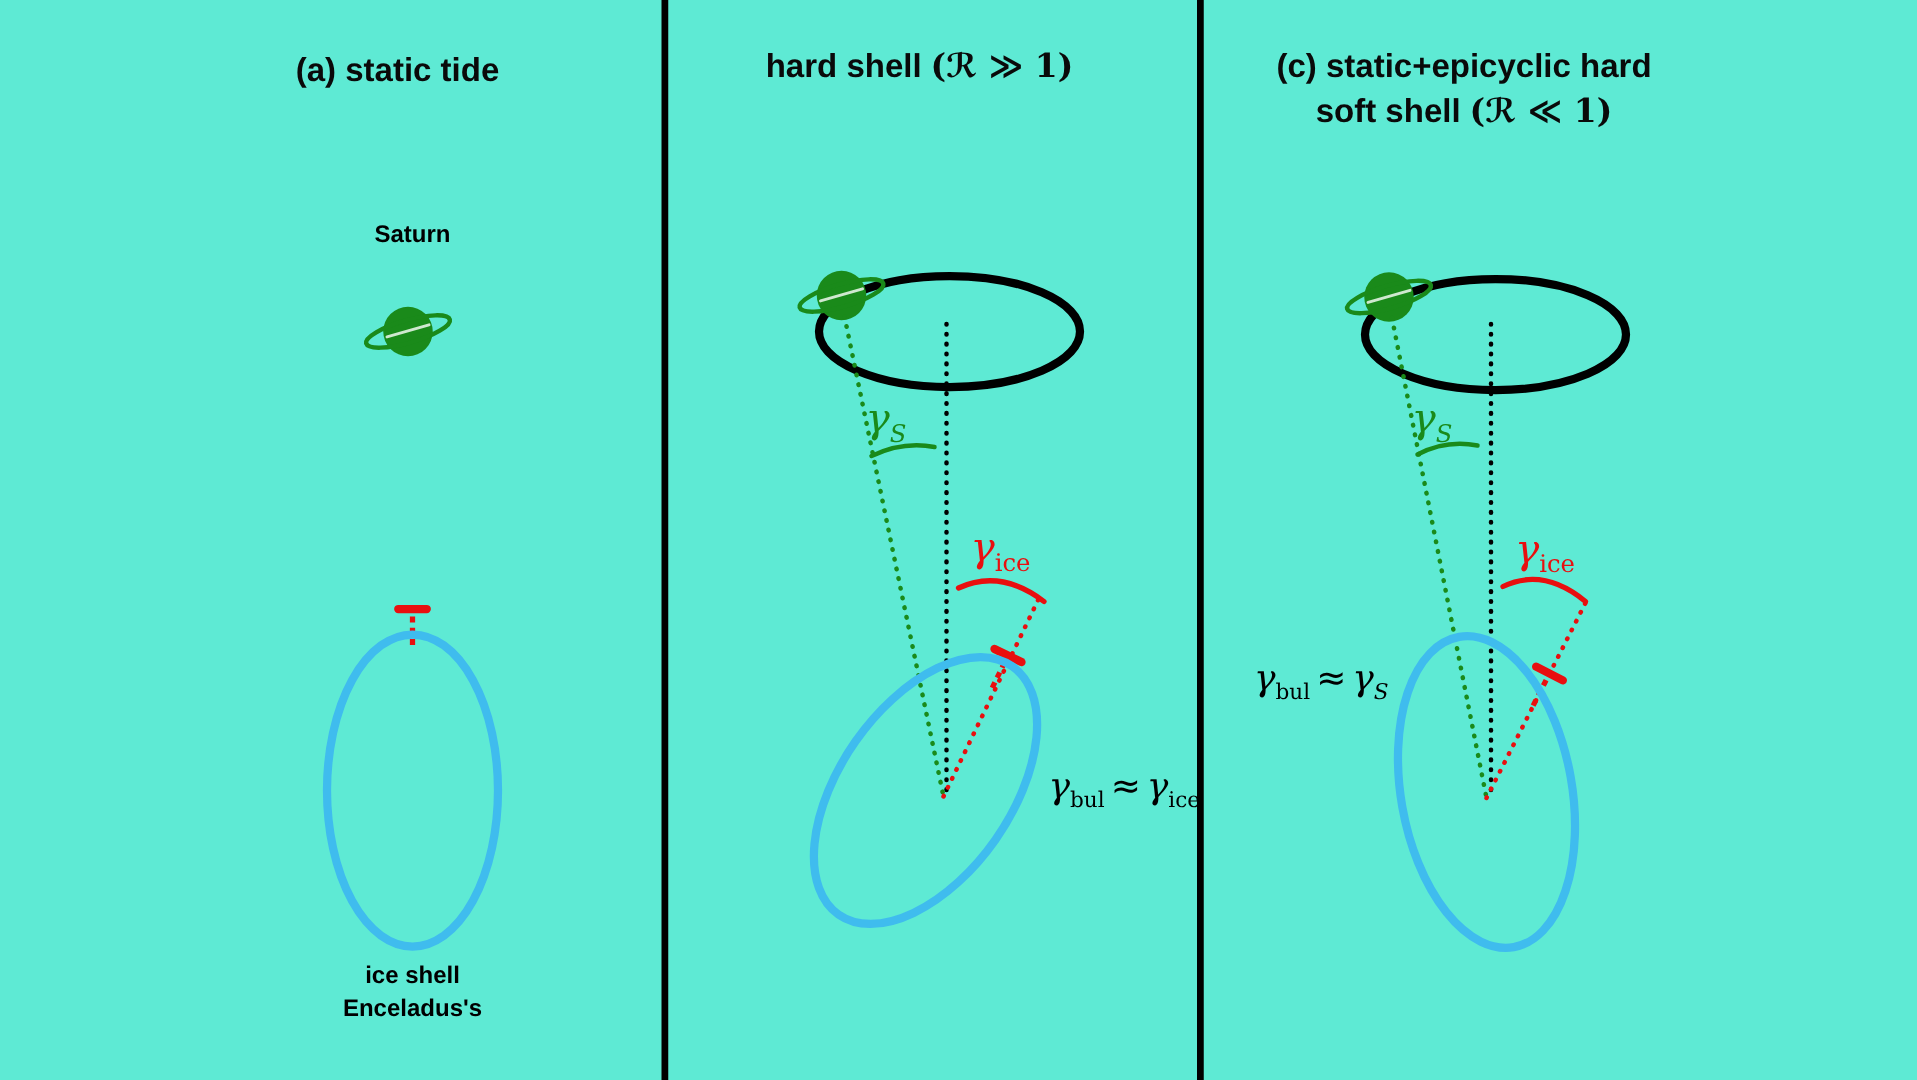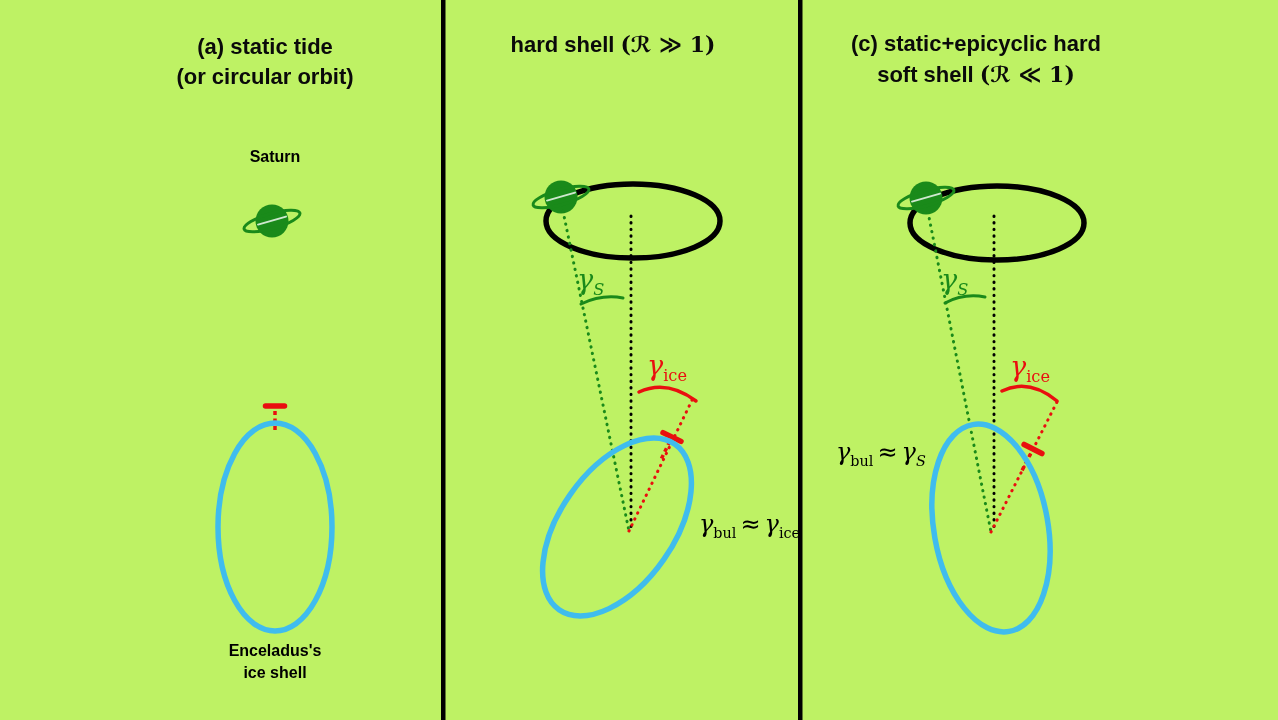--- a/index.html
+++ b/index.html
@@ -1,18 +1,18 @@
 <!DOCTYPE html>
 <html style="--green: #1a8a1a; --blue: #3fbcee; --red: #e90f0f; --black: #000000;"><head>
 <meta charset="utf-8">
 <style>
   * { margin:0; padding:0; box-sizing:border-box; }
   html, body { width:1278px; height:720px; background:#ffffff; overflow:hidden; }
   body { font-family:"Liberation Sans", sans-serif; }
-  .figure { position:relative; width:1278px; height:720px; background:#bef264; }
+  .figure { position:relative; width:1278px; height:720px; background:#5eead4; }
   .svg-layer { position:absolute; left:0; top:0; }
 
   
   .planet { fill: var(--green); }
   .ring { fill:none; stroke: var(--green); stroke-width:3; }
   .ring-hilite { stroke:#cfe8cf; stroke-width:2; stroke-linecap:round; }
   .orbit { fill:none; stroke: var(--black); stroke-width:5.5; }
   .shell { fill:none; stroke: var(--blue); stroke-width:5.5; }
   .dotline { fill:none; stroke-width:3; stroke-linecap:round; stroke-dasharray:0.4 6.2; }
   .dot-black { stroke: var(--black); }
@@ -82,26 +82,25 @@
     <path d="M 1002 391 Q 1029 378 1057 401" class="arc-red"></path>
     <g transform="translate(1033,449) rotate(27)">
       <line x1="-10" y1="0" x2="10" y2="0" class="tmark-bar"></line>
       <line x1="0" y1="5" x2="0" y2="25" class="tmark-stem"></line>
     </g>
     <ellipse cx="991" cy="528" rx="57" ry="105" transform="rotate(-10 991 528)" class="shell"></ellipse>
   </svg>
 
   <div class="lbl panel-title" style="left:103px; top:32px; width:324px;">
     <div>(a) static tide</div>
-    <div>(or circular orbit)</div>
   </div>
   <div class="lbl bold-label" style="left:193px; top:146px; width:164px;">Saturn</div>
   <div class="lbl bold-label" style="left:158px; top:640px; width:234px;">
+    <div>ice shell</div>
     <div>Enceladus's</div>
-    <div>ice shell</div>
   </div>
 
   <div class="lbl panel-title" style="left:447px; top:29px; width:332px;">
     <div>
       <span>hard shell</span><span class="mathcond">(ℛ ≫ 1)</span>
     </div>
   </div>
   <div class="lbl gamma green" style="left:577px; top:266px;">
     <span>γ</span><sub class="sub-it">S</sub>
   </div>

